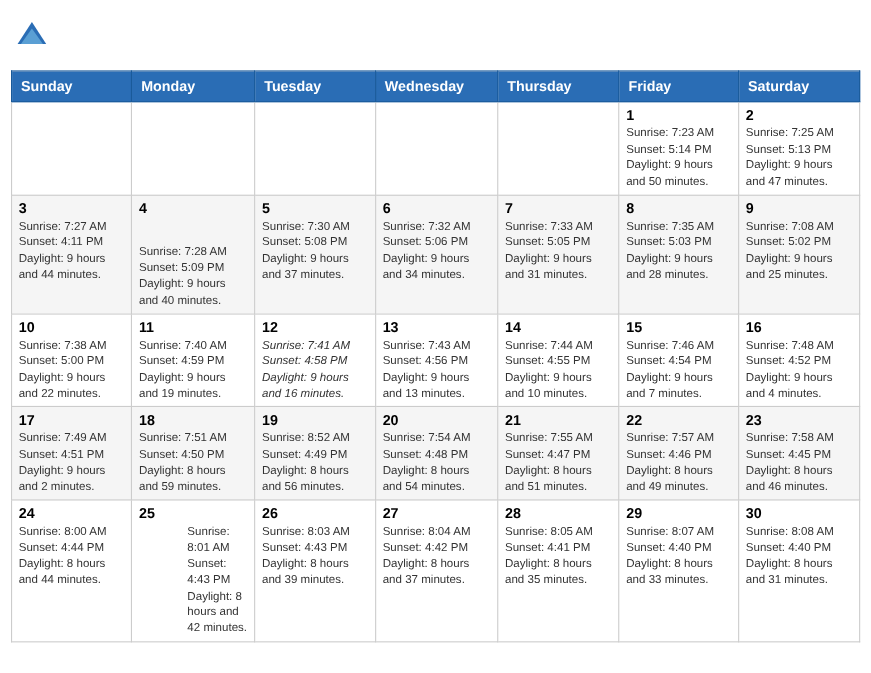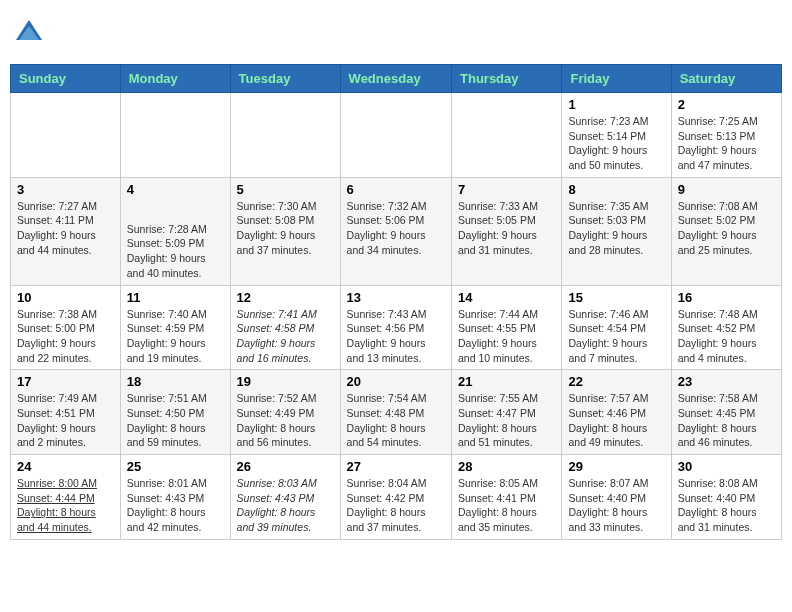--- a/index.html
+++ b/index.html
@@ -52,21 +52,21 @@
     .location-title {
       font-size: 16px;
       color: #555;
     }
     .calendar {
       width: 100%;
       border-collapse: collapse;
     }
     .calendar th {
       background-color: #2a6db5;
-      color: #86efac;
+      color: #ffffff;
       text-align: left;
       padding: 6px 8px;
       font-size: 13px;
       border: 1px solid #1a5a9a;
     }
     .calendar td {
       border: 1px solid #ccc;
       vertical-align: top;
       padding: 4px 6px;
       width: 113px;
@@ -239,21 +239,21 @@
 Daylight: 9 hours and 2 minutes.</div>
         </td>
         <td>
           <span class="day-number">18</span>
           <div class="day-info" style="white-space: pre-line;">Sunrise: 7:51 AM
 Sunset: 4:50 PM
 Daylight: 8 hours and 59 minutes.</div>
         </td>
         <td>
           <span class="day-number">19</span>
-          <div class="day-info" style="white-space: pre-line;">Sunrise: 7:52 AM
+          <div class="day-info" style="white-space: pre-line;">Sunrise: 8:52 AM
 Sunset: 4:49 PM
 Daylight: 8 hours and 56 minutes.</div>
         </td>
         <td>
           <span class="day-number">20</span>
           <div class="day-info" style="white-space: pre-line;">Sunrise: 7:54 AM
 Sunset: 4:48 PM
 Daylight: 8 hours and 54 minutes.</div>
         </td>
         <td>
@@ -271,33 +271,33 @@
         <td>
           <span class="day-number">23</span>
           <div class="day-info" style="white-space: pre-line;">Sunrise: 7:58 AM
 Sunset: 4:45 PM
 Daylight: 8 hours and 46 minutes.</div>
         </td>
       </tr>
       <tr>
         <td>
           <span class="day-number">24</span>
-          <div class="day-info" style="white-space: pre-line; text-decoration: underline;">Sunrise: 8:00 AM
+          <div class="day-info" style="white-space: pre-line;">Sunrise: 8:00 AM
 Sunset: 4:44 PM
 Daylight: 8 hours and 44 minutes.</div>
         </td>
         <td>
           <span class="day-number">25</span>
-          <div class="day-info" style="white-space: pre-line;">Sunrise: 8:01 AM
+          <div class="day-info" style="white-space: pre-line; margin-left: 44px;">Sunrise: 8:01 AM
 Sunset: 4:43 PM
 Daylight: 8 hours and 42 minutes.</div>
         </td>
         <td>
           <span class="day-number">26</span>
-          <div class="day-info" style="white-space: pre-line; font-style: italic;">Sunrise: 8:03 AM
+          <div class="day-info" style="white-space: pre-line;">Sunrise: 8:03 AM
 Sunset: 4:43 PM
 Daylight: 8 hours and 39 minutes.</div>
         </td>
         <td>
           <span class="day-number">27</span>
           <div class="day-info" style="white-space: pre-line;">Sunrise: 8:04 AM
 Sunset: 4:42 PM
 Daylight: 8 hours and 37 minutes.</div>
         </td>
         <td>

